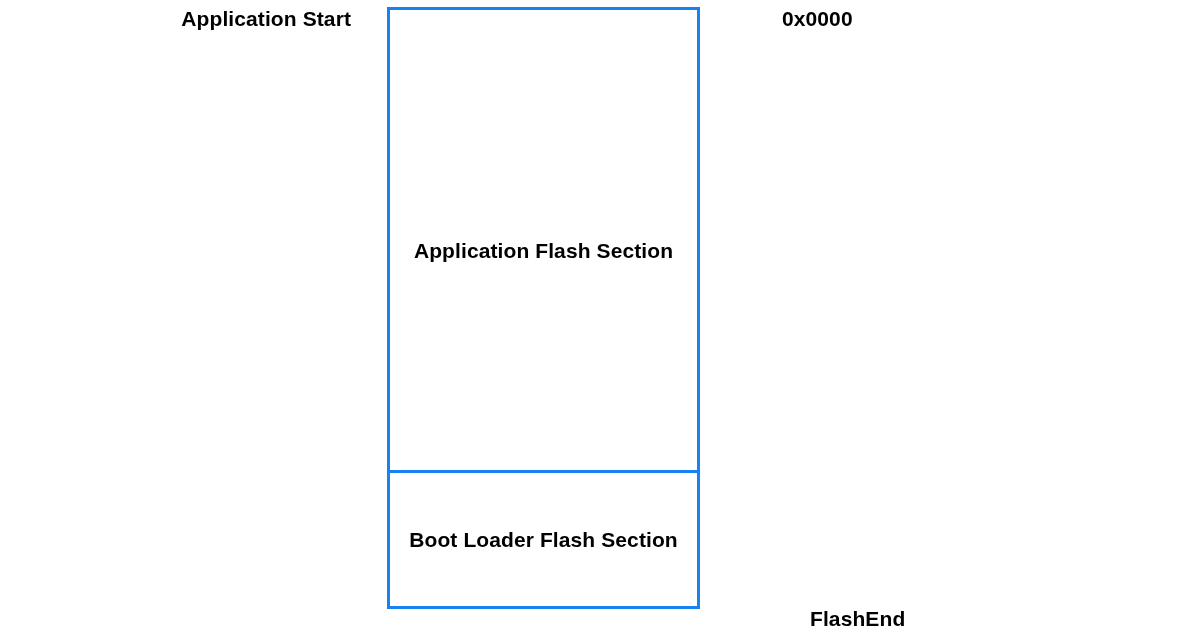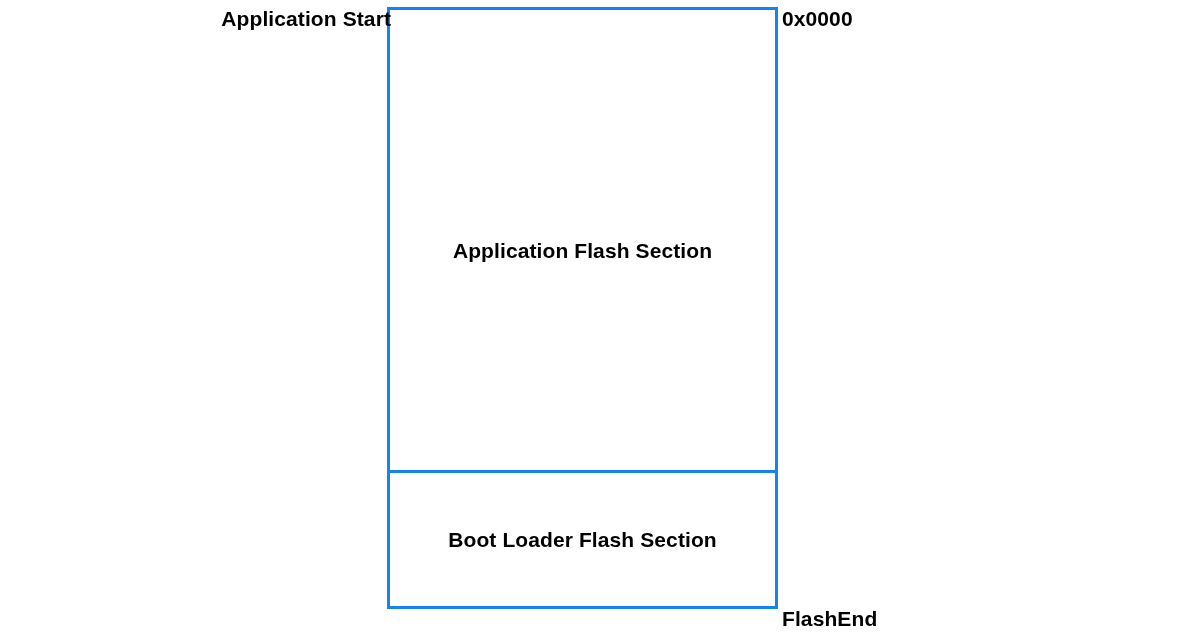--- a/index.html
+++ b/index.html
@@ -18,21 +18,21 @@
     height: 637px;
     background: #ffffff;
     overflow: hidden;
   }
 
   
   .memory-map {
     position: absolute;
     left: 387px;
     top: 7px;
-    width: 391px;
+    width: 313px;
     height: 622px;
     box-sizing: border-box;
   }
 
   .section-block {
     position: absolute;
     left: 0;
     width: 100%;
     box-sizing: border-box;
     border: 3px solid #1982f2;
@@ -66,34 +66,34 @@
     position: absolute;
     font-size: 21px;
     font-weight: bold;
     color: #000000;
     letter-spacing: 0.1px;
     white-space: nowrap;
     line-height: 25px;
   }
 
   .annotation-left {
-    right: 809px;  
+    right: 849px;  
     text-align: left;
   }
 
   .annotation-right {
     left: 782px;
     text-align: center;
   }
 
   #annotation-app-start   { top: 6px; }
   #annotation-addr-start  { top: 6px; }
   #annotation-mid-pair    { top: 466px; }
   #annotation-boot-end    { top: 606px; }
-  #annotation-flash-end   { top: 606px; }
+  #annotation-flash-end   { top: 606px; margin-left: 28px; }
 
   .annotation-line {
     display: block;
   }
 </style>
 </head>
 <body>
 
 <div id="diagram-canvas">
 

